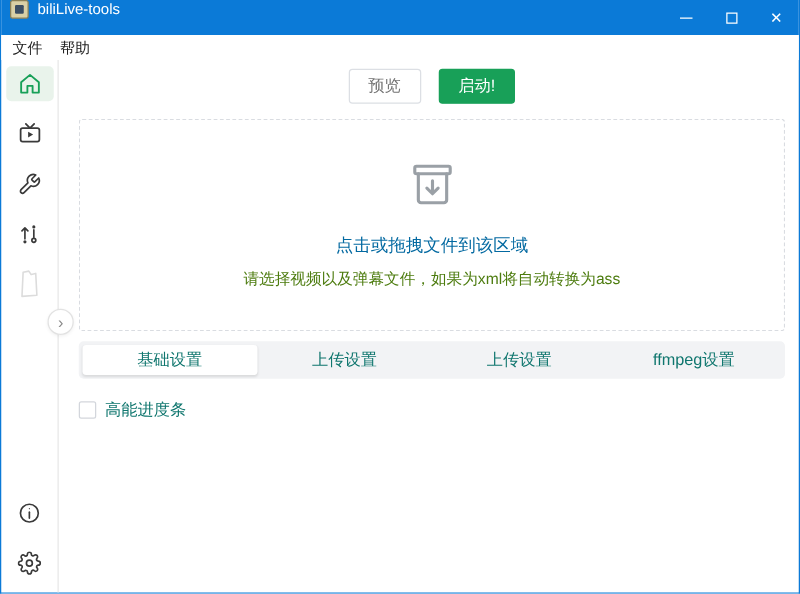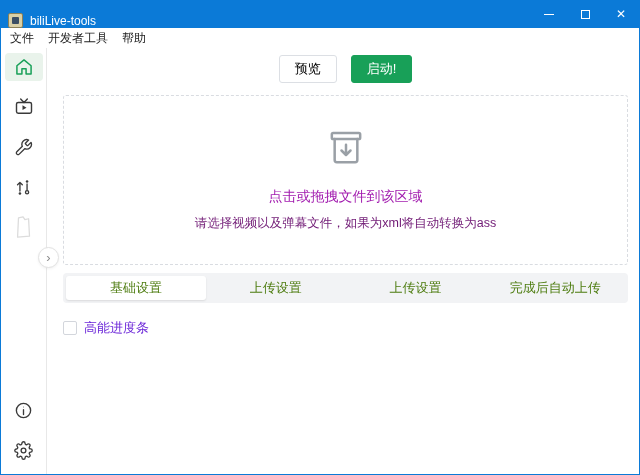--- a/index.html
+++ b/index.html
@@ -3,21 +3,21 @@
 <meta charset="utf-8">
 <style>
   * { margin:0; padding:0; box-sizing:border-box; }
   html,body { width:640px; height:475px; }
   body { font-family:"Liberation Sans","DejaVu Sans",sans-serif; background:#fff; overflow:hidden; }
 
   .window { width:640px; height:475px; display:flex; flex-direction:column;
             border-left:1px solid #0b7ad7; border-right:1px solid #0b7ad7; border-bottom:1px solid #0b7ad7; }
 
   
-  .titlebar { height:28px; background:#0b7ad7; display:flex; align-items:flex-end; flex-shrink:0; }
+  .titlebar { height:28px; background:#0b7ad7; display:flex; align-items:flex-start; flex-shrink:0; }
   .app-icon { width:15px; height:15px; margin-left:7px; background:#d9d0a6; border:1px solid #8a8057;
               border-radius:2px; position:relative; }
   .app-icon::after { content:""; position:absolute; left:3px; top:3px; width:7px; height:7px;
                      background:#3b4e63; border-radius:1px; }
   .title-text { color:#fff; font-size:12px; margin-left:7px; }
   .win-controls { margin-left:auto; display:flex; height:100%; }
   .win-btn { width:36px; height:100%; display:flex; align-items:center; justify-content:center; color:#fff; }
   .glyph-min { width:10px; height:0; border-top:1px solid #fff; display:block; }
   .glyph-max { width:9px; height:9px; border:1px solid #fff; display:block; }
   .glyph-close { font-size:12px; line-height:1; }
@@ -41,39 +41,39 @@
                   background:#fff; border:1px solid #e2e2e2; box-shadow:0 1px 3px rgba(0,0,0,.06);
                   display:flex; align-items:center; justify-content:center; color:#8a8a8a;
                   font-size:13px; line-height:1; z-index:5; }
 
   .main { flex:1; padding:7px 11px 0 16px; display:flex; flex-direction:column; min-width:0; }
 
   
   .actions-row { display:flex; justify-content:center; gap:14px; }
   .btn { height:28px; padding:0 15px; font-size:13px; border-radius:3px; display:flex;
          align-items:center; justify-content:center; cursor:pointer; }
-  .btn-preview { background:#fff; border:1px solid #dcdfe4; color:#000000; }
+  .btn-preview { background:#fff; border:1px solid #dcdfe4; color:#737373; }
   .btn-start { background:#18a058; border:1px solid #18a058; color:#fff;padding-left:15px; }
 
   
   .dropzone { margin-top:12px; height:170px; border:1px dashed #d9dce1; border-radius:3px;
               display:flex; flex-direction:column; align-items:center; justify-content:center; background:#fff; }
-  .dz-title { font-size:14px; color:#a21caf; margin-top:20px; }
-  .dz-sub { font-size:12.5px; color:#701a75; margin-top:9px; }
+  .dz-title { font-size:14px; color:#0369a1; margin-top:20px; }
+  .dz-sub { font-size:12.5px; color:#4d7c0f; margin-top:9px; }
 
   
   .tabbar { margin-top:8px; height:30px; background:#f2f3f5; border-radius:4px; display:flex;
             padding:3px; flex-shrink:0; }
   .tab { flex:1; display:flex; align-items:center; justify-content:center; font-size:13px;
-         color:#4d7c0f; border-radius:3px; }
+         color:#0f766e; border-radius:3px; }
   .tab.active { background:#fff; box-shadow:0 1px 2px rgba(0,0,0,.10); }
 
   
   .options-row { margin-top:16px; display:flex; align-items:center; gap:10px; }
-  .cb-item { display:flex; align-items:center; gap:7px; font-size:13px; color:#6d28d9; }
+  .cb-item { display:flex; align-items:center; gap:7px; font-size:13px; color:#0f766e; }
   .cb-box { width:14px; height:14px; border:1px solid #d3d6dc; border-radius:2px; background:#fff; flex-shrink:0; }
 </style>
 </head>
 <body>
 
 <div class="window">
 
   <div class="titlebar">
     <div class="app-icon"></div>
     <span class="title-text">biliLive-tools</span>
@@ -85,21 +85,20 @@
           <span class="glyph-max"></span>
         </div>
       <div class="win-btn">
           <span class="glyph-close">✕</span>
         </div>
     </div>
   </div>
 
   <div class="menubar">
     <span class="menu-item">文件</span>
-    <span class="menu-item">开发者工具</span>
     <span class="menu-item">帮助</span>
   </div>
 
   <div class="body">
 
     <div class="sidebar">
 
       <div class="side-item active">
         <svg width="20" height="20" viewBox="0 0 24 24" fill="none" stroke="#18a058" stroke-width="1.8" stroke-linejoin="round">
           <path d="M3.5 10.5 L12 3.5 L20.5 10.5 V20.5 H14.5 V14 H9.5 V20.5 H3.5 Z"></path>
@@ -171,21 +170,21 @@
           <path d="M12 10 V16 M9.3 13.5 L12 16.2 L14.7 13.5"></path>
         </svg>
         <div class="dz-title">点击或拖拽文件到该区域</div>
         <div class="dz-sub">请选择视频以及弹幕文件，如果为xml将自动转换为ass</div>
       </div>
 
       <div class="tabbar">
         <div class="tab active">基础设置</div>
         <div class="tab">上传设置</div>
         <div class="tab">上传设置</div>
-        <div class="tab">完成后自动上传</div>
+        <div class="tab">ffmpeg设置</div>
       </div>
 
       <div class="options-row">
         <div class="cb-item">
           <span class="cb-box"></span>
           <span>高能进度条</span>
         </div>
       </div>
 
     </div>

